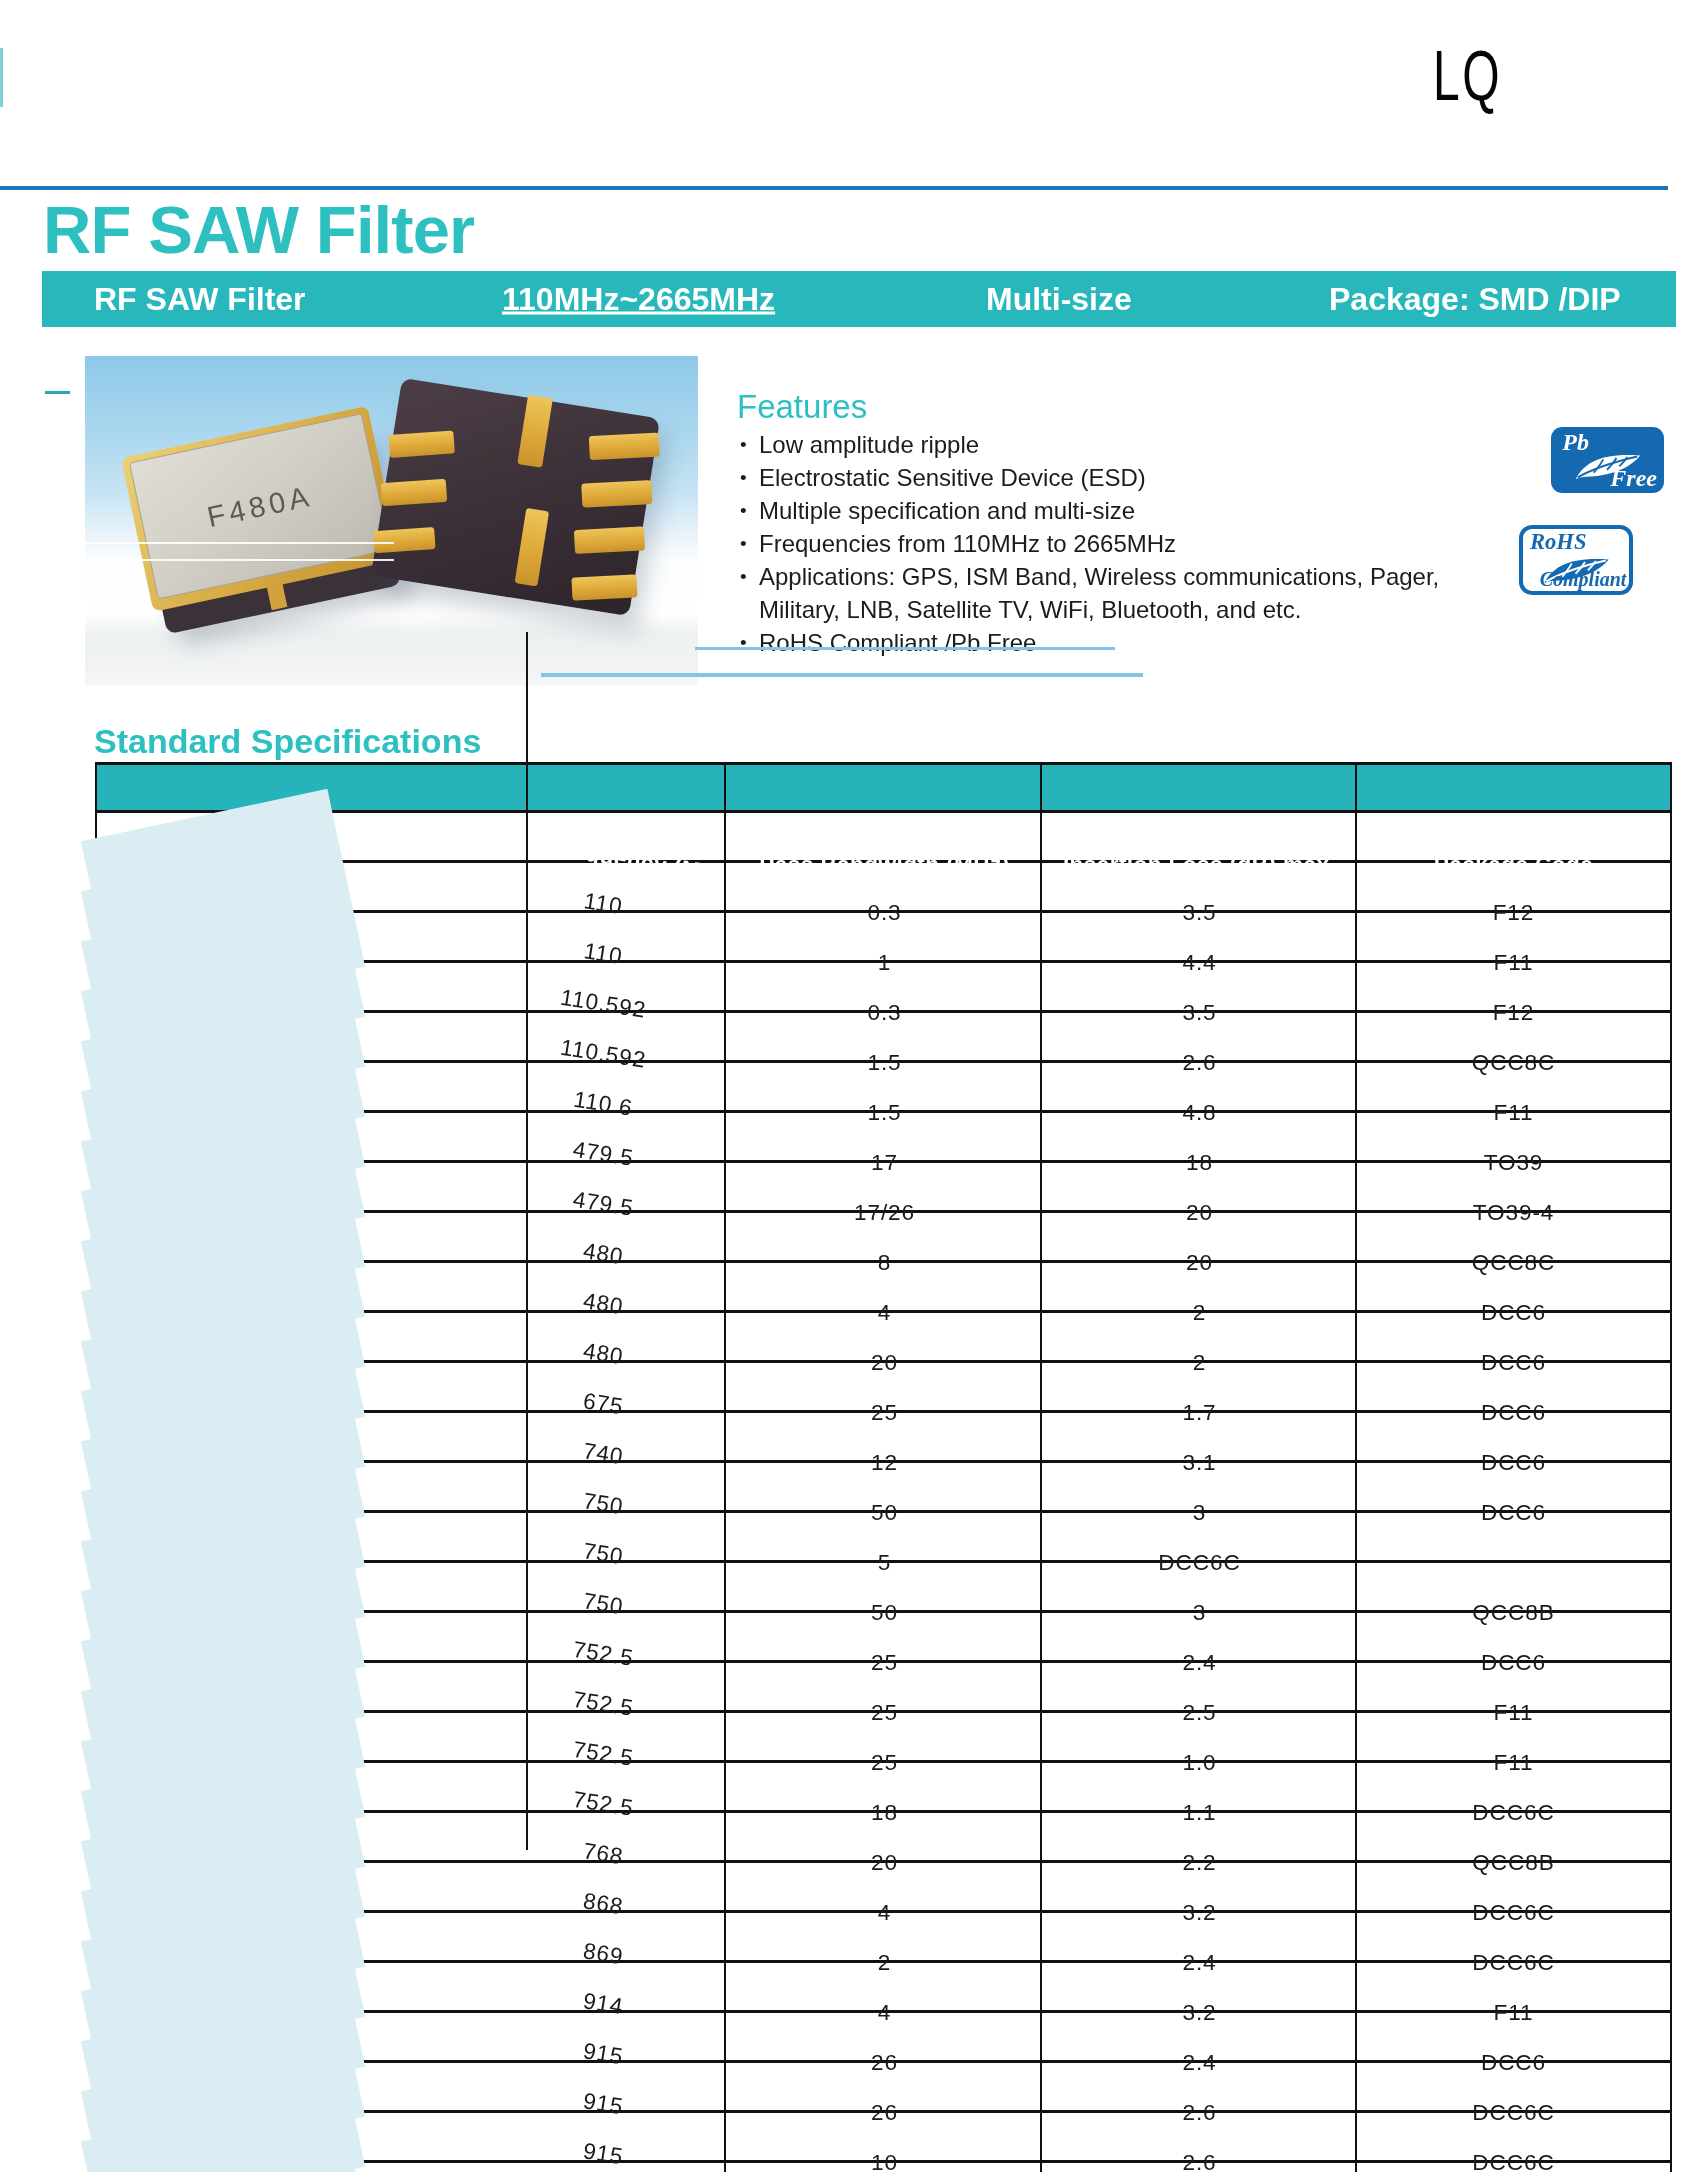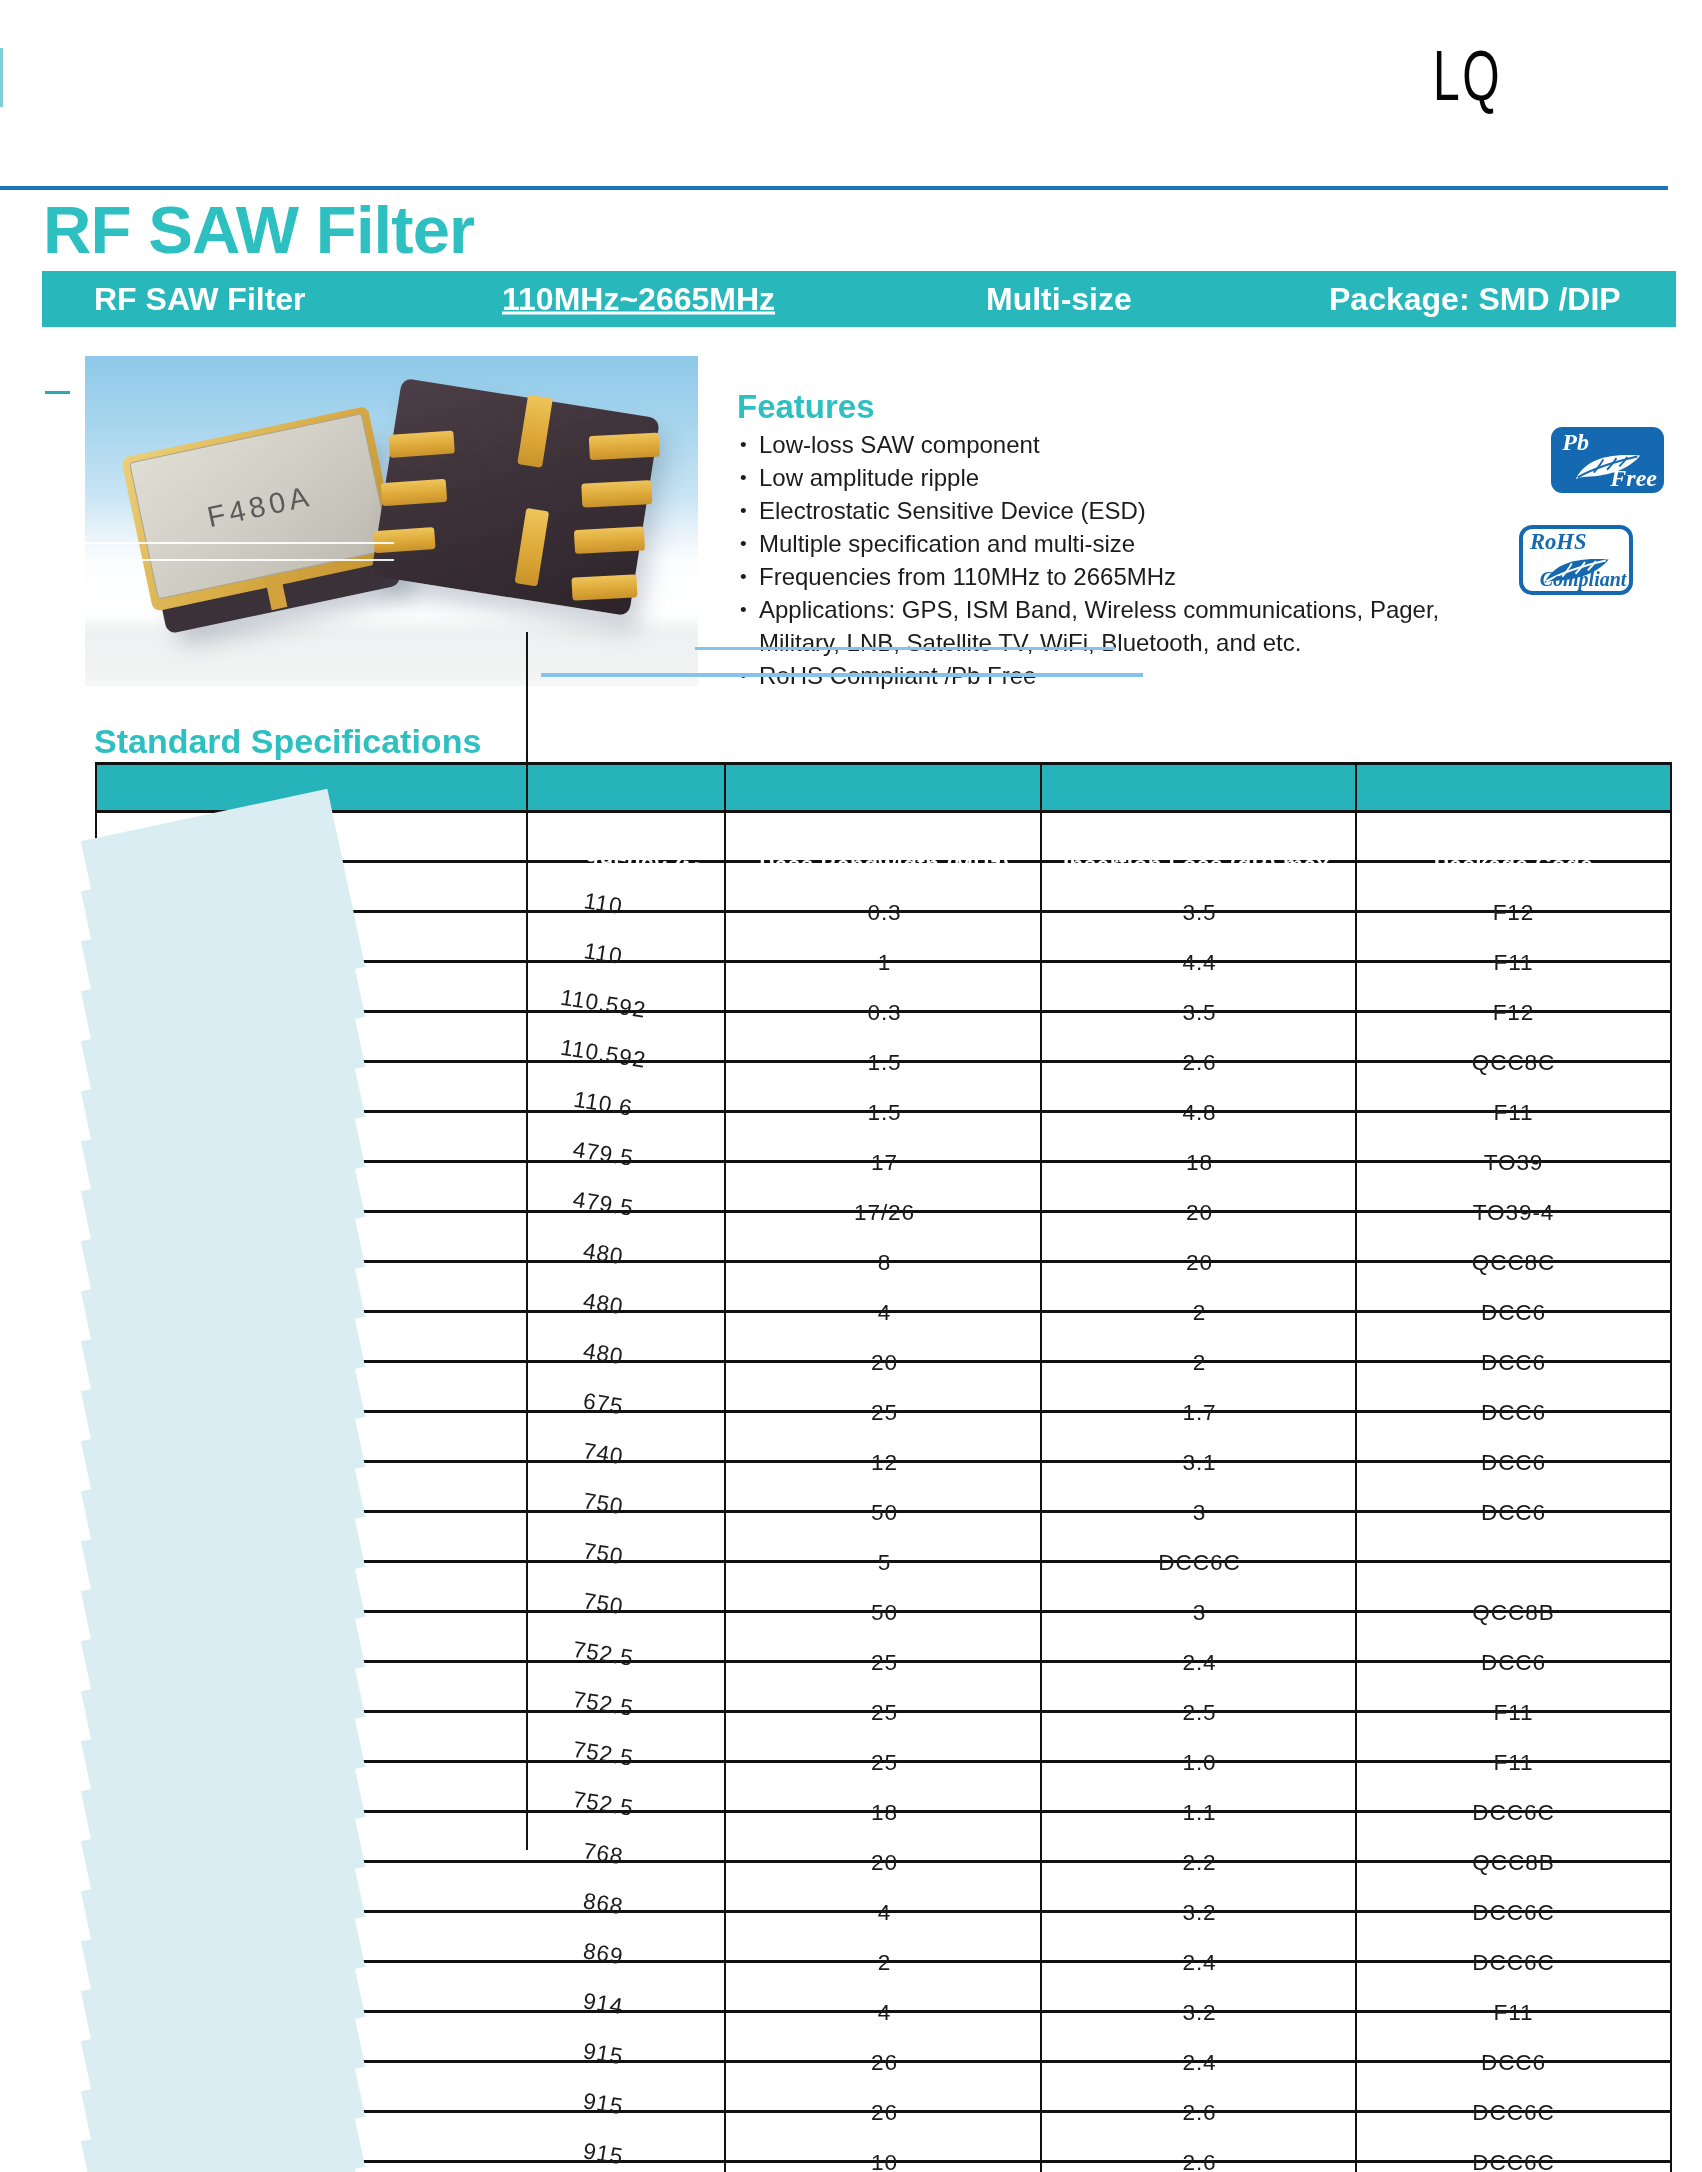--- a/index.html
+++ b/index.html
@@ -51,21 +51,21 @@
   .p-l3 { left:-3.5px; top:149px; width:61px; height:22px; transform:rotate(-13deg); }
   .p-r1 { right:-3.5px; top:21px;  width:70px; height:23.5px; transform:rotate(-12deg); }
   .p-r2 { right:-3.5px; top:69px; width:70px; height:23.5px; transform:rotate(-12deg); }
   .p-r3 { right:-3.5px; top:116px; width:70px; height:23.5px; transform:rotate(-12deg); }
   .p-r4 { right:-3.5px; top:164px; width:65px; height:22.6px; transform:rotate(-12deg); }
   .ph-line { position:absolute; left:0; width:309px; height:1.7px; background:rgba(255,255,255,.9); }
   .ph-line.l1 { top:186px; } .ph-line.l2 { top:203px; }
   .photo-dash { left:45px; top:391px; width:25px; height:3px; background:#2aa8af; }
 
   
-  .features-heading { left:737px; top:388px; font-size:33px; font-weight:bold; color:var(--teal,#2ec0c1);text-align:right; }
+  .features-heading { left:737px; top:388px; font-size:33px; font-weight:normal; color:var(--teal,#2ec0c1);text-align:right; }
   .features-list { left:739px; top:428px; width:747px; }
   .feat-item { position:relative; padding-left:20px; font-size:24px; line-height:33px;
                color:#1c1c1c; max-width:747px; }
   .feat-item::before { content:"•"; position:absolute; left:0.9px; top:0; font-size:19px; color:#1c1c1c; }
 
   
   .badge { border-radius:11.3px; }
   .pb-badge { left:1519px; top:427px; width:113px; height:66px; background:var(--badge-blue,#1569b1);margin-left:32px; }
   .pb-badge .w1 { position:absolute; left:11.3px; top:1.7px; font:italic bold 24px "Liberation Serif", serif; color:#fff; }
   .pb-badge .w2 { position:absolute; right:7px; bottom:0.9px; font:italic bold 24px "Liberation Serif", serif; color:#fff; }
@@ -137,21 +137,20 @@
     <div class="pad p-r3"></div>
     <div class="pad p-r4"></div>
   </div>
   <div class="ph-line l1"></div>
   <div class="ph-line l2"></div>
 </div>
 <div class="abs photo-dash"></div>
 
 <h2 class="abs features-heading">Features</h2>
 <div class="abs features-list">
-  <div class="feat-item">Low-loss SAW component</div>
   <div class="feat-item">Low amplitude ripple</div>
   <div class="feat-item">Electrostatic Sensitive Device (ESD)</div>
   <div class="feat-item">Multiple specification and multi-size</div>
   <div class="feat-item">Frequencies from 110MHz to 2665MHz</div>
   <div class="feat-item">Applications: GPS, ISM Band, Wireless communications, Pager, Military, LNB, Satellite TV, WiFi, Bluetooth, and etc.</div>
   <div class="feat-item">RoHS Compliant /Pb Free</div>
 </div>
 
 <div class="abs badge pb-badge">
   <span class="w1">Pb</span>

